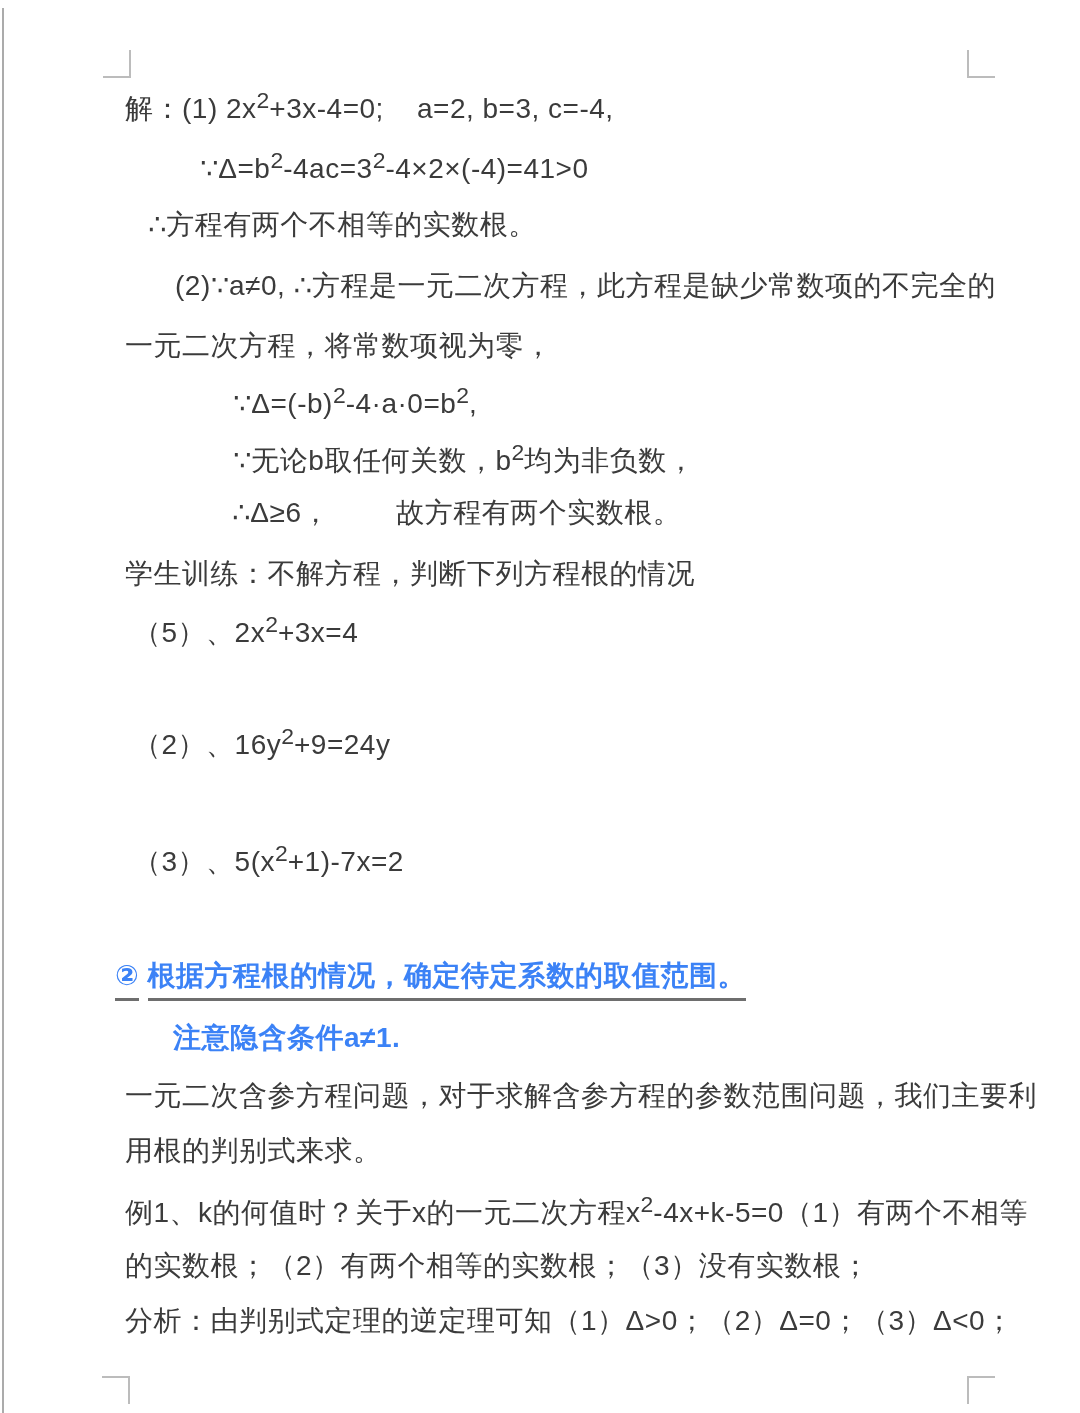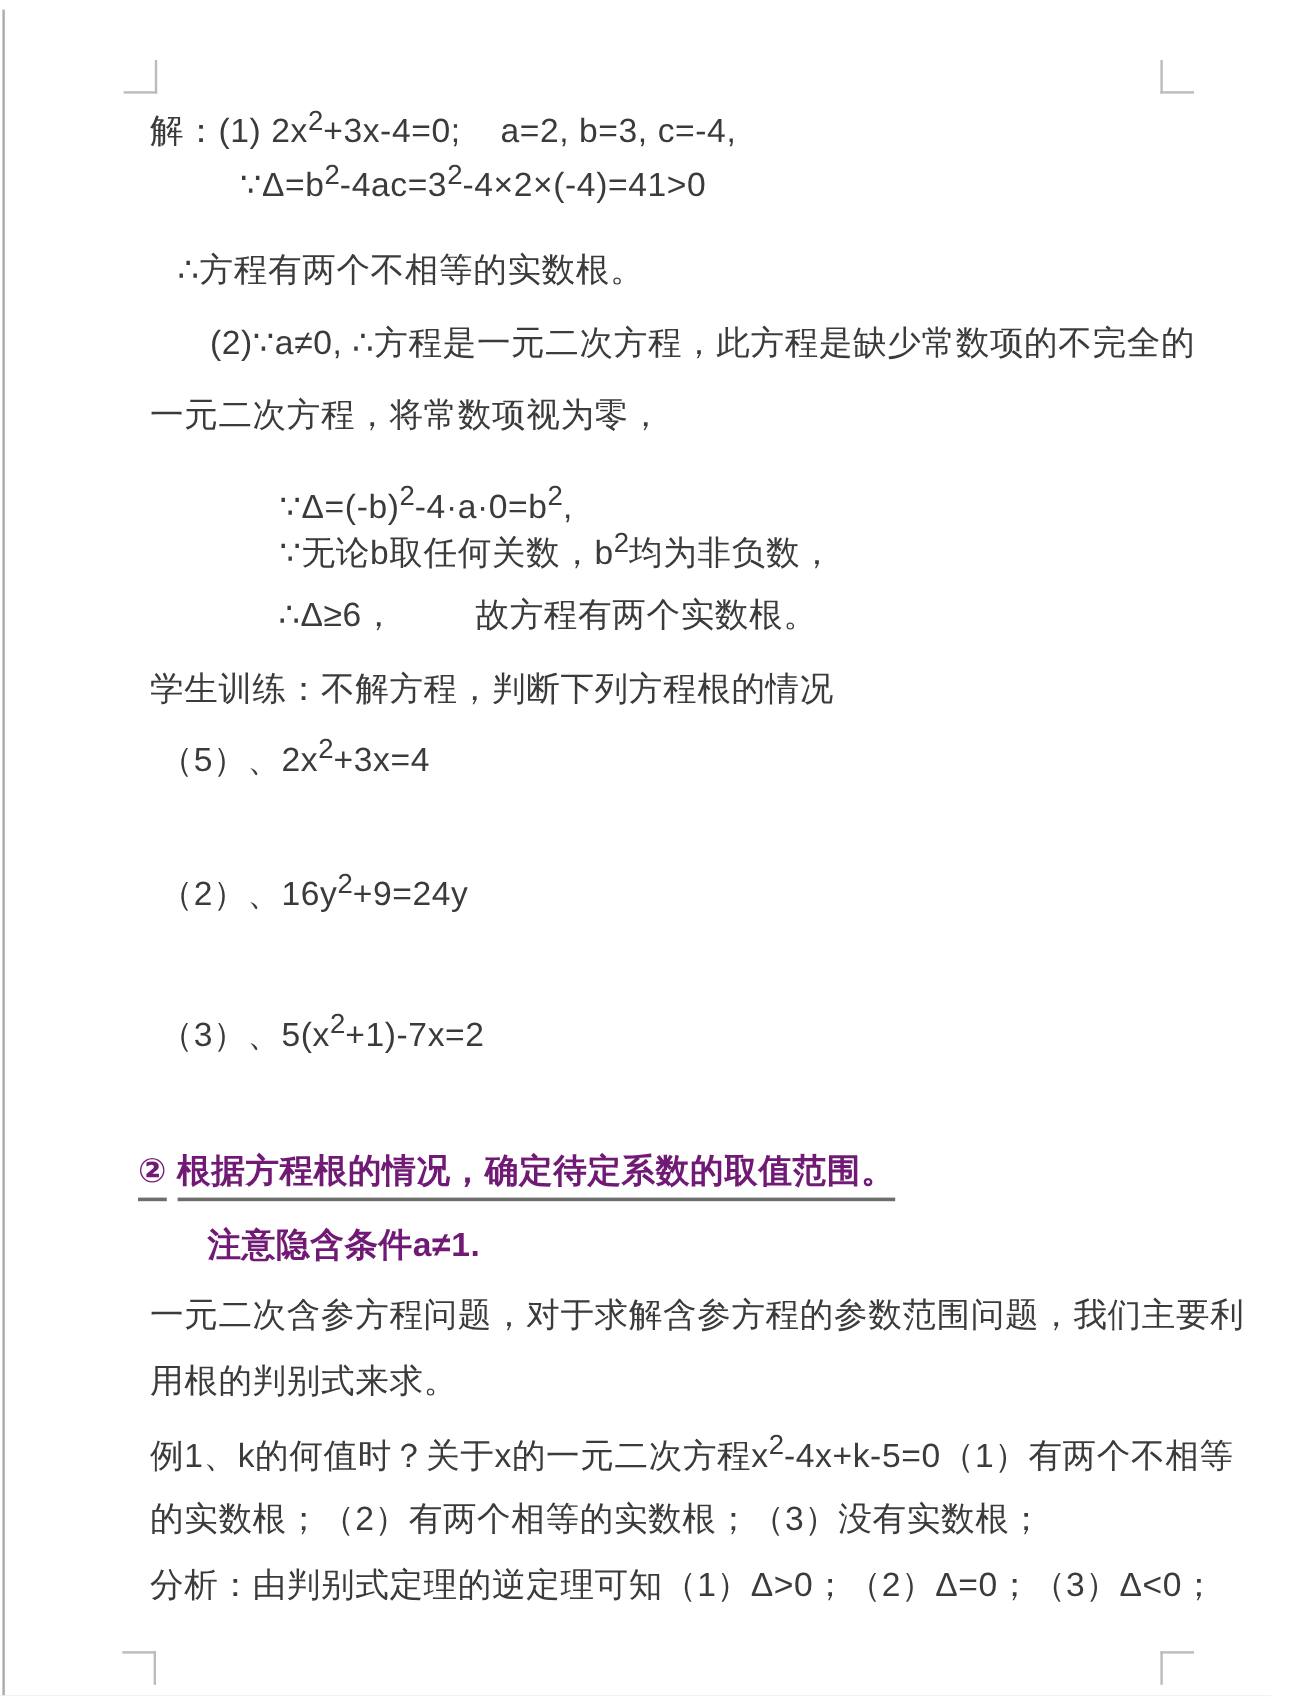--- a/index.html
+++ b/index.html
@@ -24,21 +24,21 @@
   .corner.bl{left:102px;top:1376px;border-right:2px solid #bcbcbc;border-top:2px solid #bcbcbc;}
   .corner.br{left:967px;top:1376px;border-left:2px solid #bcbcbc;border-top:2px solid #bcbcbc;}
   .line{
     position:absolute;
     font-size:28px;
     line-height:1.25;
     color:#3b3b3b;
     white-space:pre;
     letter-spacing:0.5px;
   }
-  .line.red{color:#701a75;font-weight:bold;}
+  .line.red{color:#3b82f6;font-weight:bold;}
   .seg-sup{
     font-size:0.82em;
     vertical-align:0.45em;
     letter-spacing:0;
   }
   .seg-u{
     border-bottom:3px solid #6e6e6e;
     padding-bottom:7px;
   }
 </style>
@@ -46,25 +46,25 @@
 <body>
 
 <div class="page">
   <div class="edge-line"></div>
   <div class="corner tl"></div>
   <div class="corner tr"></div>
   <div class="corner bl"></div>
   <div class="corner br"></div>
   <div id="lines-root">
       <div class="line" style="left: 125px; top: 86px;"><span class="">解：(1) 2x</span><span class="seg-sup">2</span><span class="">+3x-4=0;    a=2, b=3, c=-4,</span></div>
-      <div class="line" style="left: 200px; top: 131px;"><span class="">∵Δ=b</span><span class="seg-sup">2</span><span class="">-4ac=3</span><span class="seg-sup">2</span><span class="">-4×2×(-4)=41&gt;0</span></div>
+      <div class="line" style="left: 200px; top: 146px;"><span class="">∵Δ=b</span><span class="seg-sup">2</span><span class="">-4ac=3</span><span class="seg-sup">2</span><span class="">-4×2×(-4)=41&gt;0</span></div>
       <div class="line" style="left: 148px; top: 207px;"><span class="">∴方程有两个不相等的实数根。</span></div>
       <div class="line" style="left: 175px; top: 268px;"><span class="">(2)∵a≠0, ∴方程是一元二次方程，此方程是缺少常数项的不完全的</span></div>
       <div class="line" style="left: 125px; top: 328px;"><span class="">一元二次方程，将常数项视为零，</span></div>
-      <div class="line" style="left: 233px; top: 399px;"><span class="">∵Δ=(-b)</span><span class="seg-sup">2</span><span class="">-4·a·0=b</span><span class="seg-sup">2</span><span class="">,</span></div>
+      <div class="line" style="left: 233px; top: 381px;"><span class="">∵Δ=(-b)</span><span class="seg-sup">2</span><span class="">-4·a·0=b</span><span class="seg-sup">2</span><span class="">,</span></div>
       <div class="line" style="left: 233px; top: 438px;"><span class="">∵无论b取任何关数，b</span><span class="seg-sup">2</span><span class="">均为非负数，</span></div>
       <div class="line" style="left: 232px; top: 495px;"><span class="">∴Δ≥6，        故方程有两个实数根。</span></div>
       <div class="line" style="left: 125px; top: 556px;"><span class="">学生训练：不解方程，判断下列方程根的情况</span></div>
       <div class="line" style="left: 133px; top: 610px;"><span class="">（5）、2x</span><span class="seg-sup">2</span><span class="">+3x=4</span></div>
       <div class="line" style="left: 133px; top: 722px;"><span class="">（2）、16y</span><span class="seg-sup">2</span><span class="">+9=24y</span></div>
       <div class="line" style="left: 133px; top: 839px;"><span class="">（3）、5(x</span><span class="seg-sup">2</span><span class="">+1)-7x=2</span></div>
       <div class="line red" style="left: 115px; top: 958px;"><span class=" seg-u">②</span><span class=""> </span><span class=" seg-u">根据方程根的情况，确定待定系数的取值范围。</span></div>
       <div class="line red" style="left: 173px; top: 1020px;"><span class="">注意隐含条件a≠1.</span></div>
       <div class="line" style="left: 125px; top: 1078px;"><span class="">一元二次含参方程问题，对于求解含参方程的参数范围问题，我们主要利</span></div>
       <div class="line" style="left: 125px; top: 1133px;"><span class="">用根的判别式来求。</span></div>

